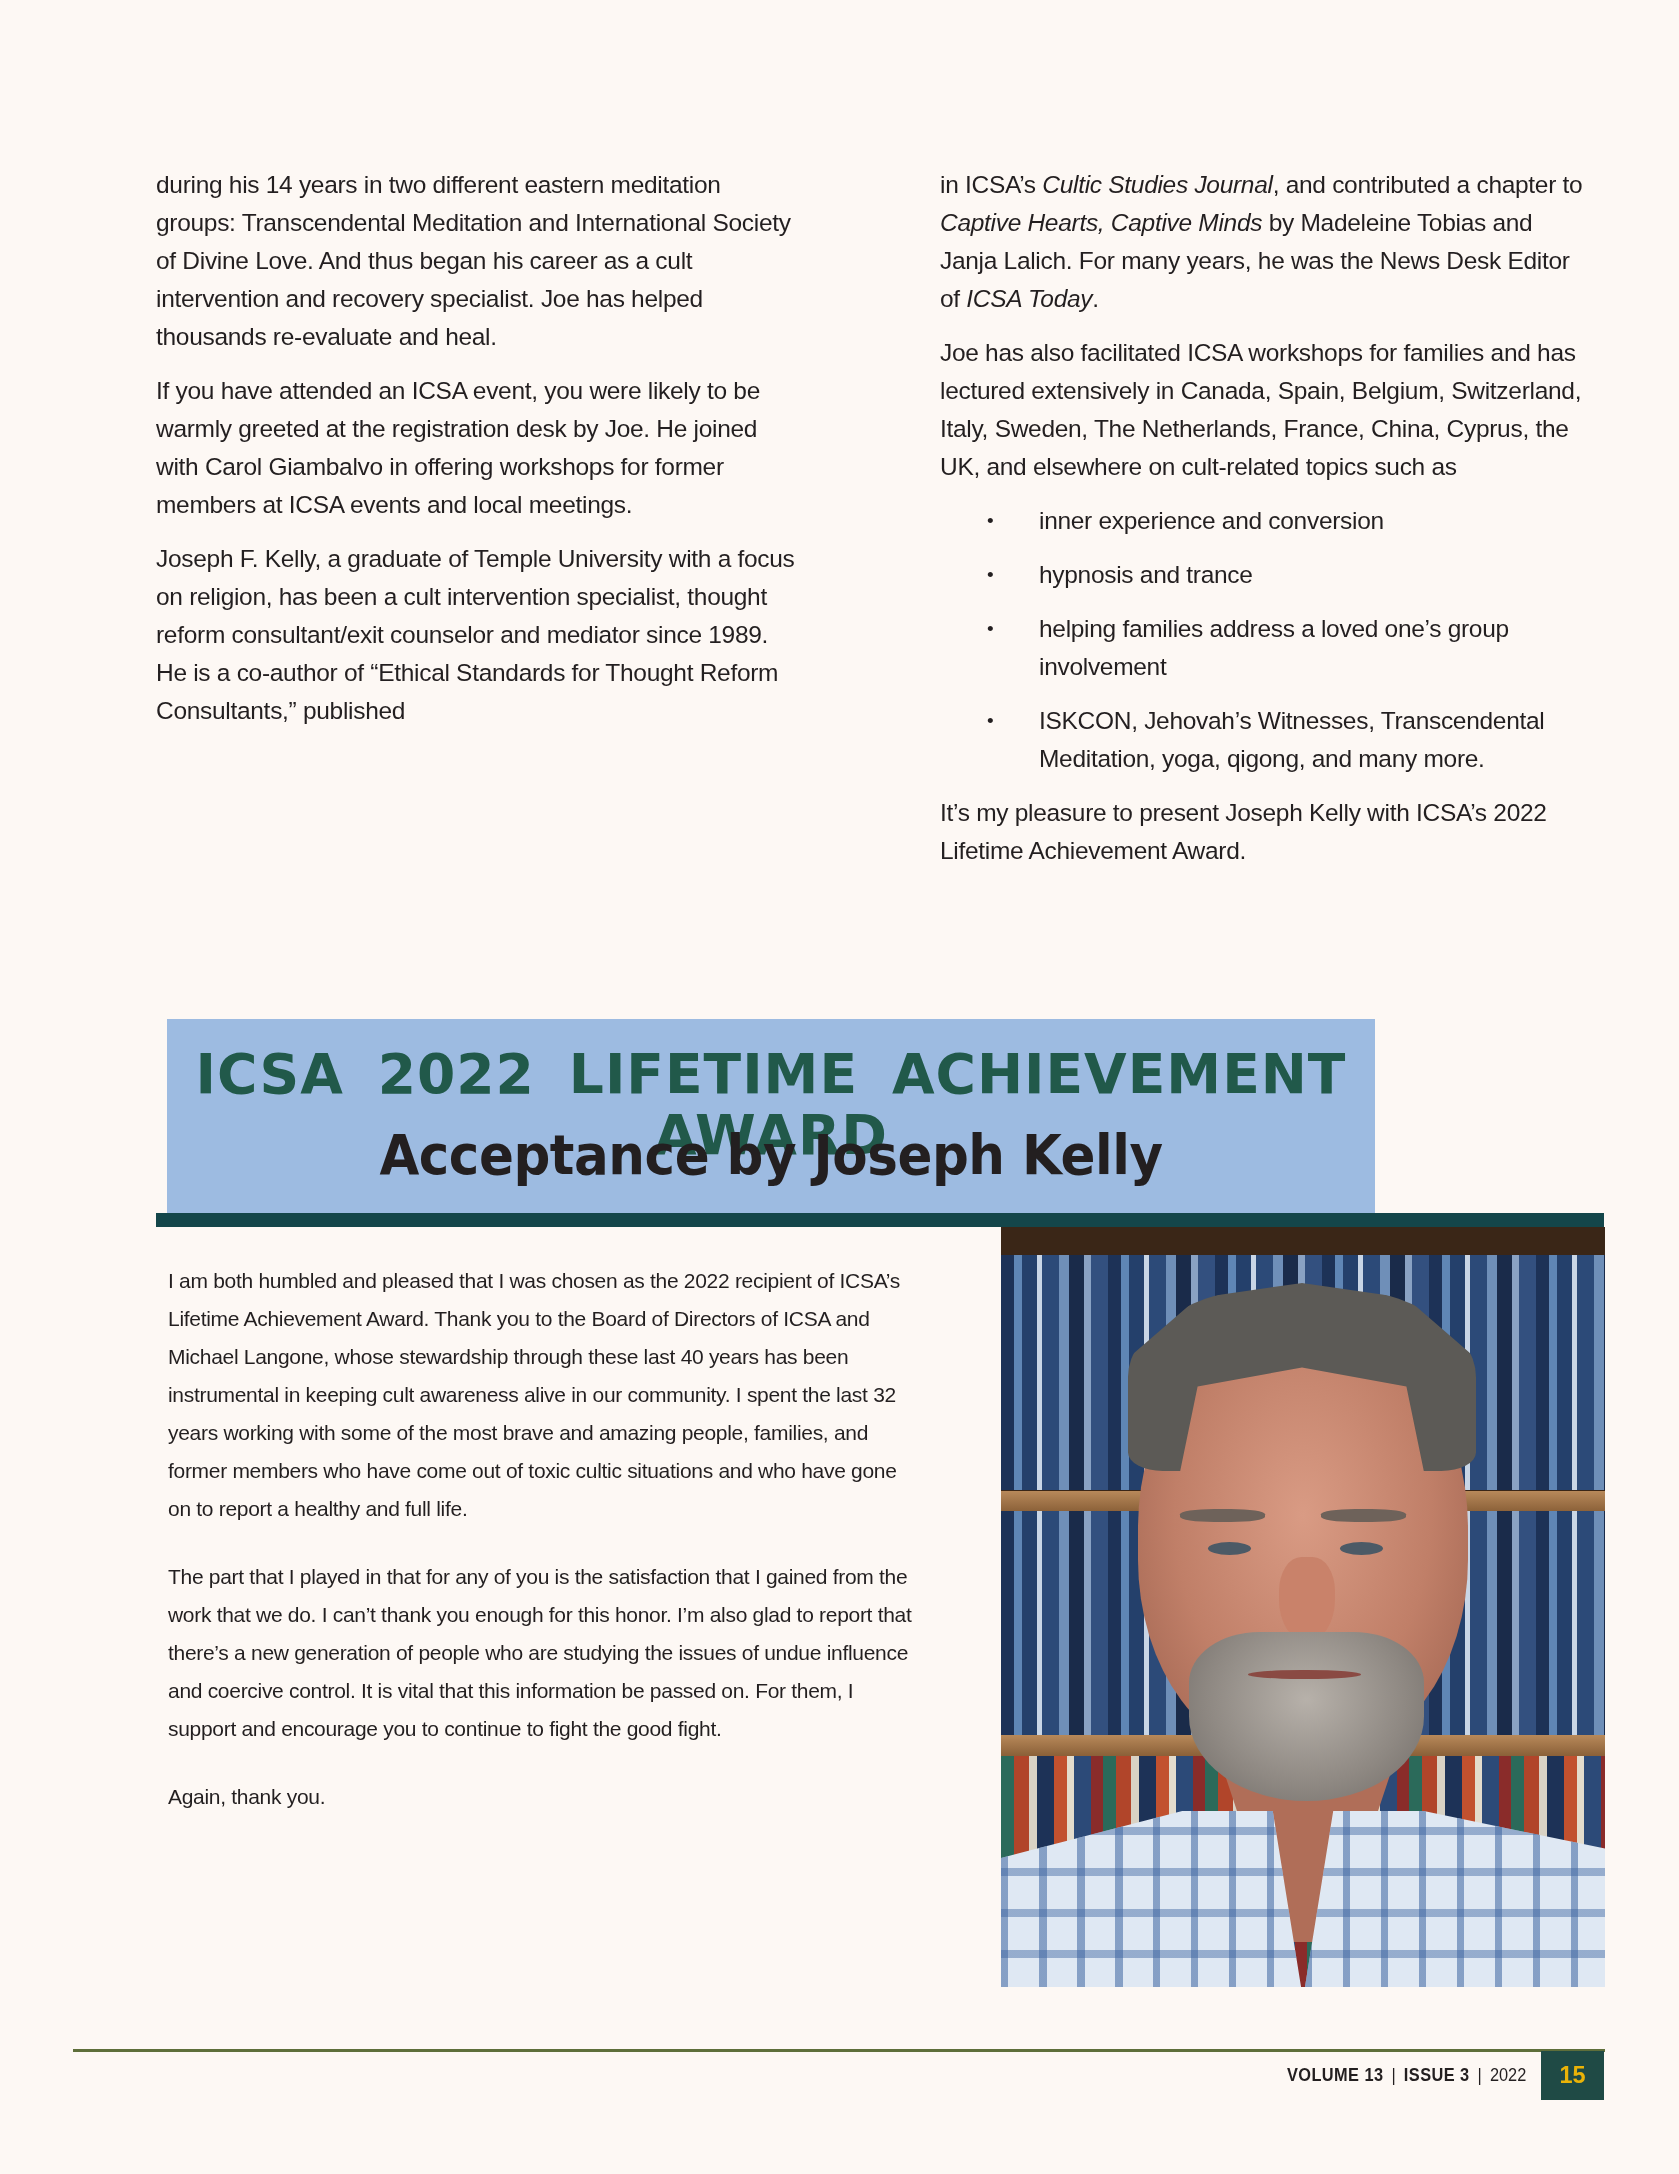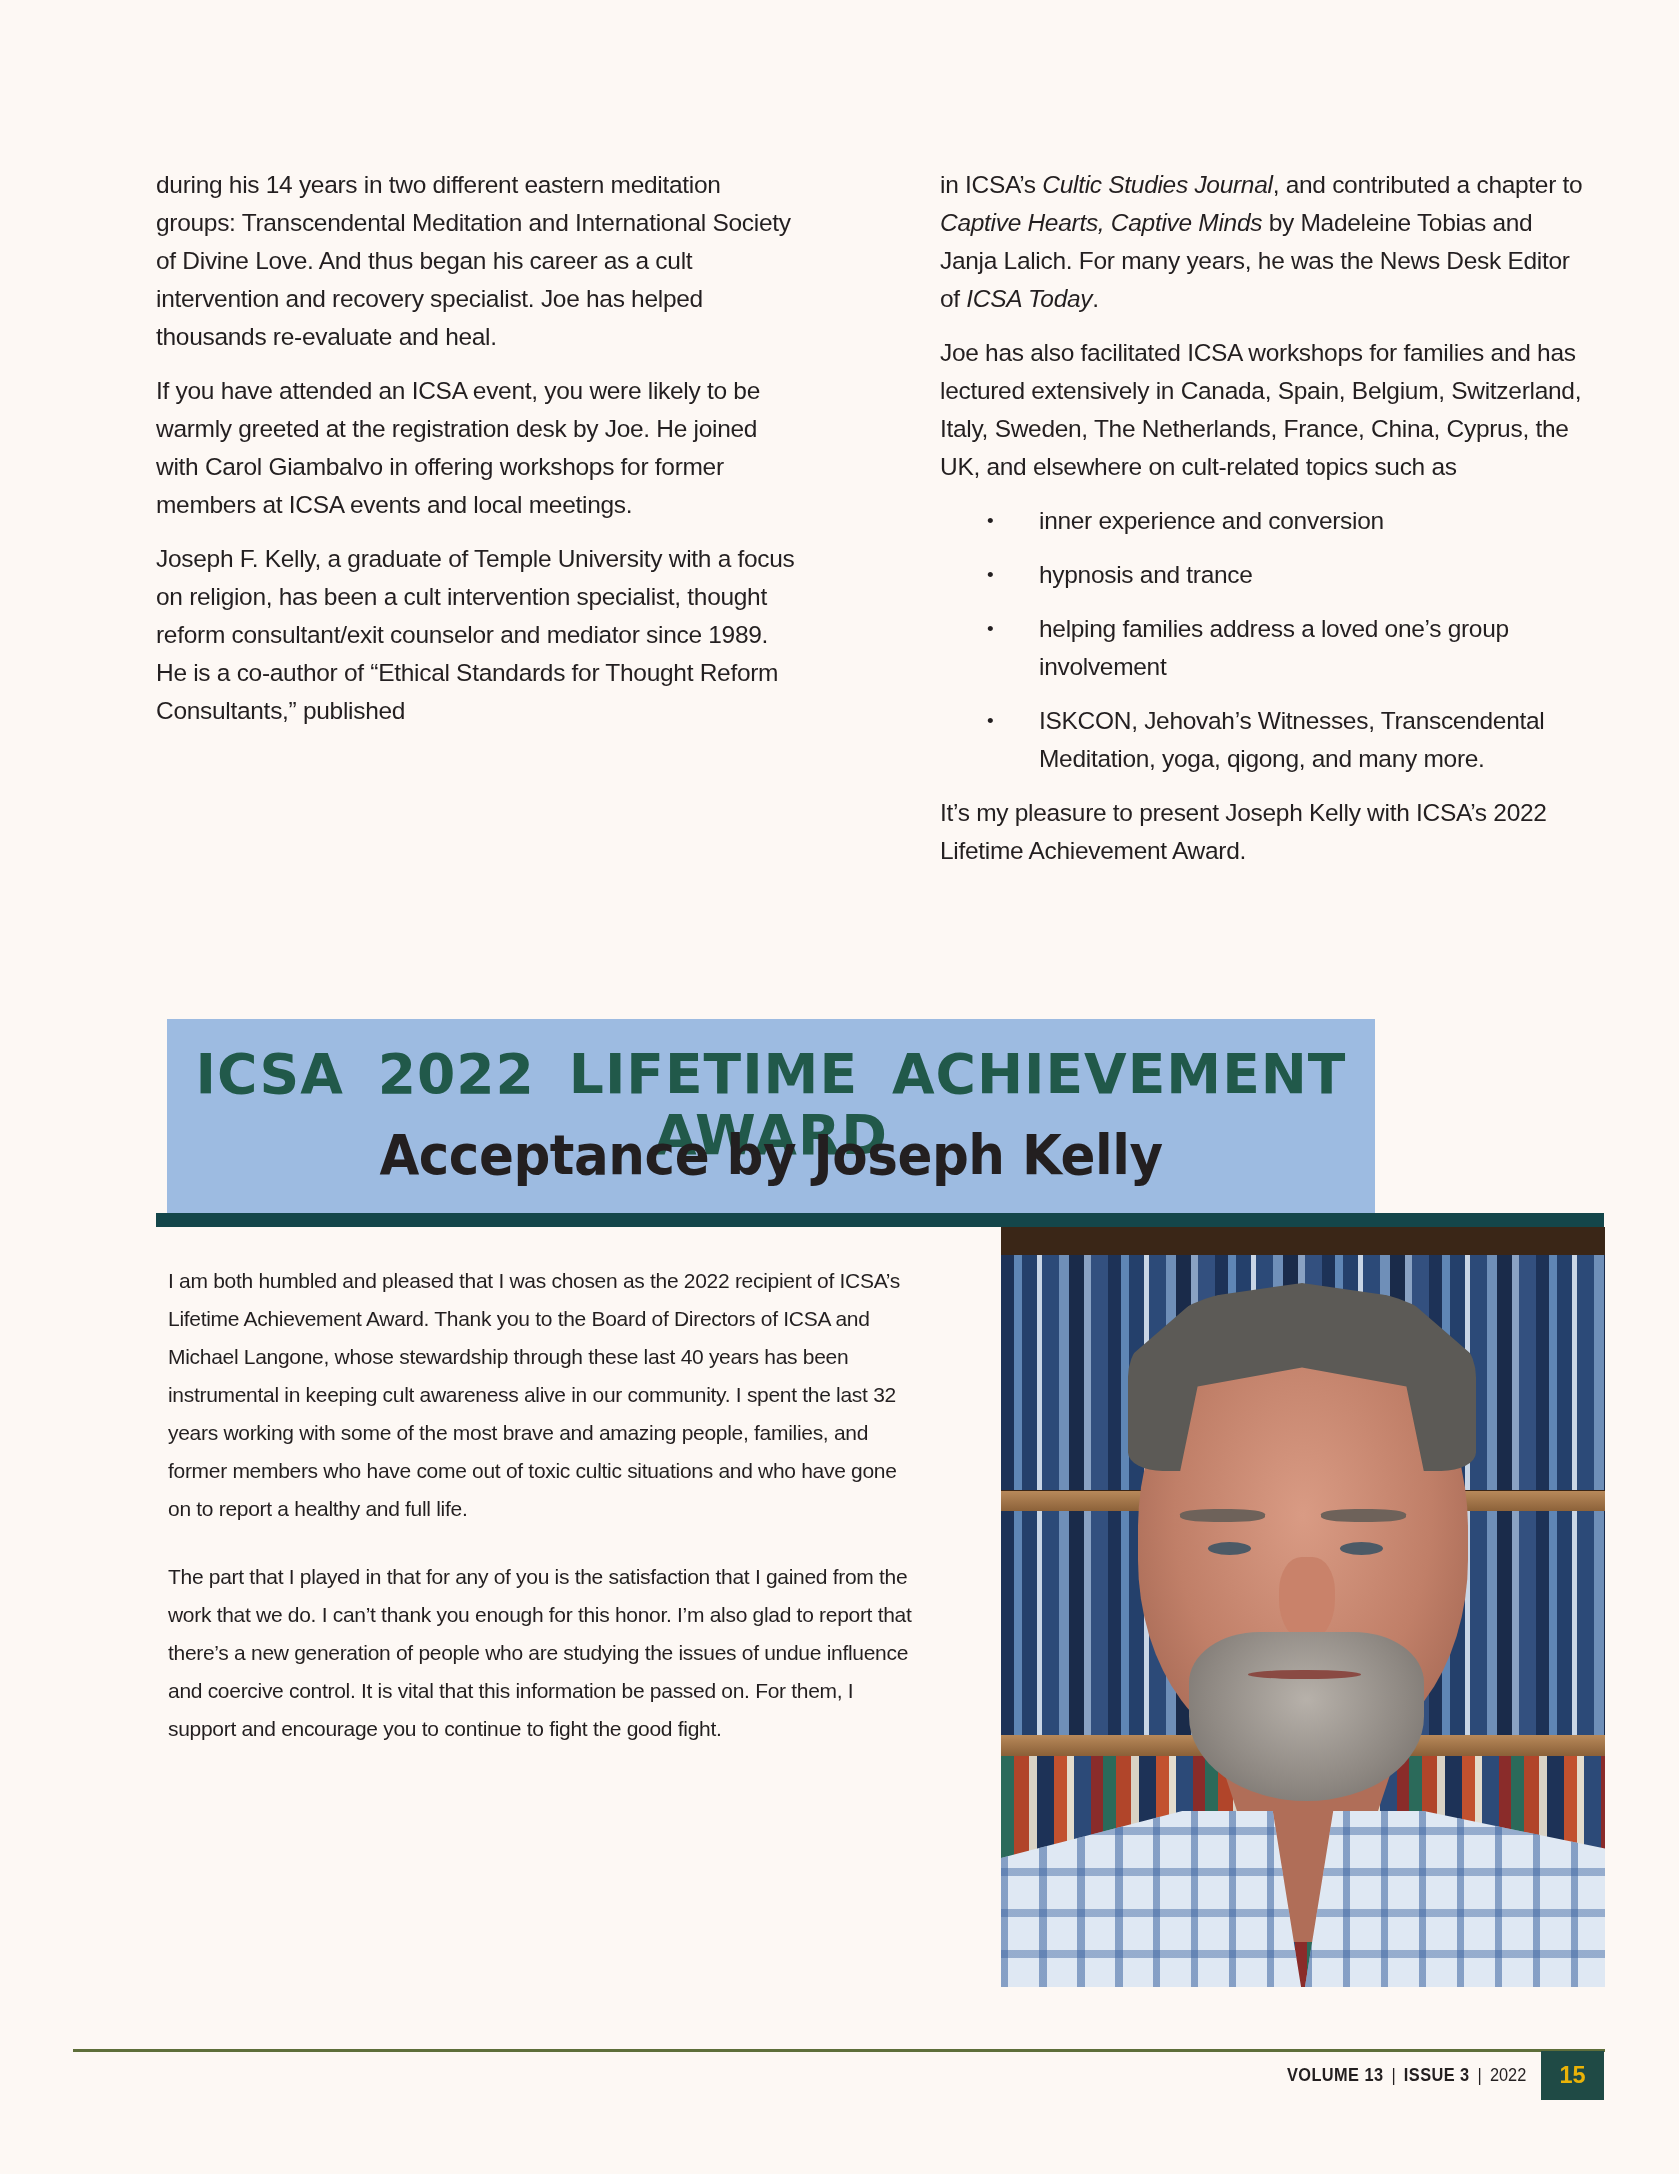--- a/index.html
+++ b/index.html
@@ -284,20 +284,21 @@
 
 <div class="banner">
   <div class="banner-title">ICSA 2022 LIFETIME ACHIEVEMENT AWARD</div>
   <div class="banner-subtitle">Acceptance by Joseph Kelly</div>
 </div>
 <div class="banner-rule"></div>
 
 <div class="speech">
   <p>I am both humbled and pleased that I was chosen as the 2022 recipient of ICSA’s Lifetime Achievement Award. Thank you to the Board of Directors of ICSA and Michael Langone, whose stewardship through these last 40 years has been instrumental in keeping cult awareness alive in our community. I spent the last 32 years working with some of the most brave and amazing people, families, and former members who have come out of toxic cultic situations and who have gone on to report a healthy and full life.</p>
   <p>The part that I played in that for any of you is the satisfaction that I gained from the work that we do. I can’t thank you enough for this honor. I’m also glad to report that there’s a new generation of people who are studying the issues of undue influence and coercive control. It is vital that this information be passed on. For them, I support and encourage you to continue to fight the good fight.</p>
+  <p>Again, thank you.</p>
 </div>
 
 <div class="photo" role="img" aria-label="portrait of Joseph Kelly in front of bookshelves">
   <div class="books" style="top:28px;height:235px;"></div>
   <div class="shelf" style="top:264px;"></div>
   <div class="books" style="top:284px;height:224px;"></div>
   <div class="shelf" style="top:508px;"></div>
   <div class="books lower" style="top:529px;height:231px;"></div>
   <div class="neck"></div>
   <div class="shirt"></div>

